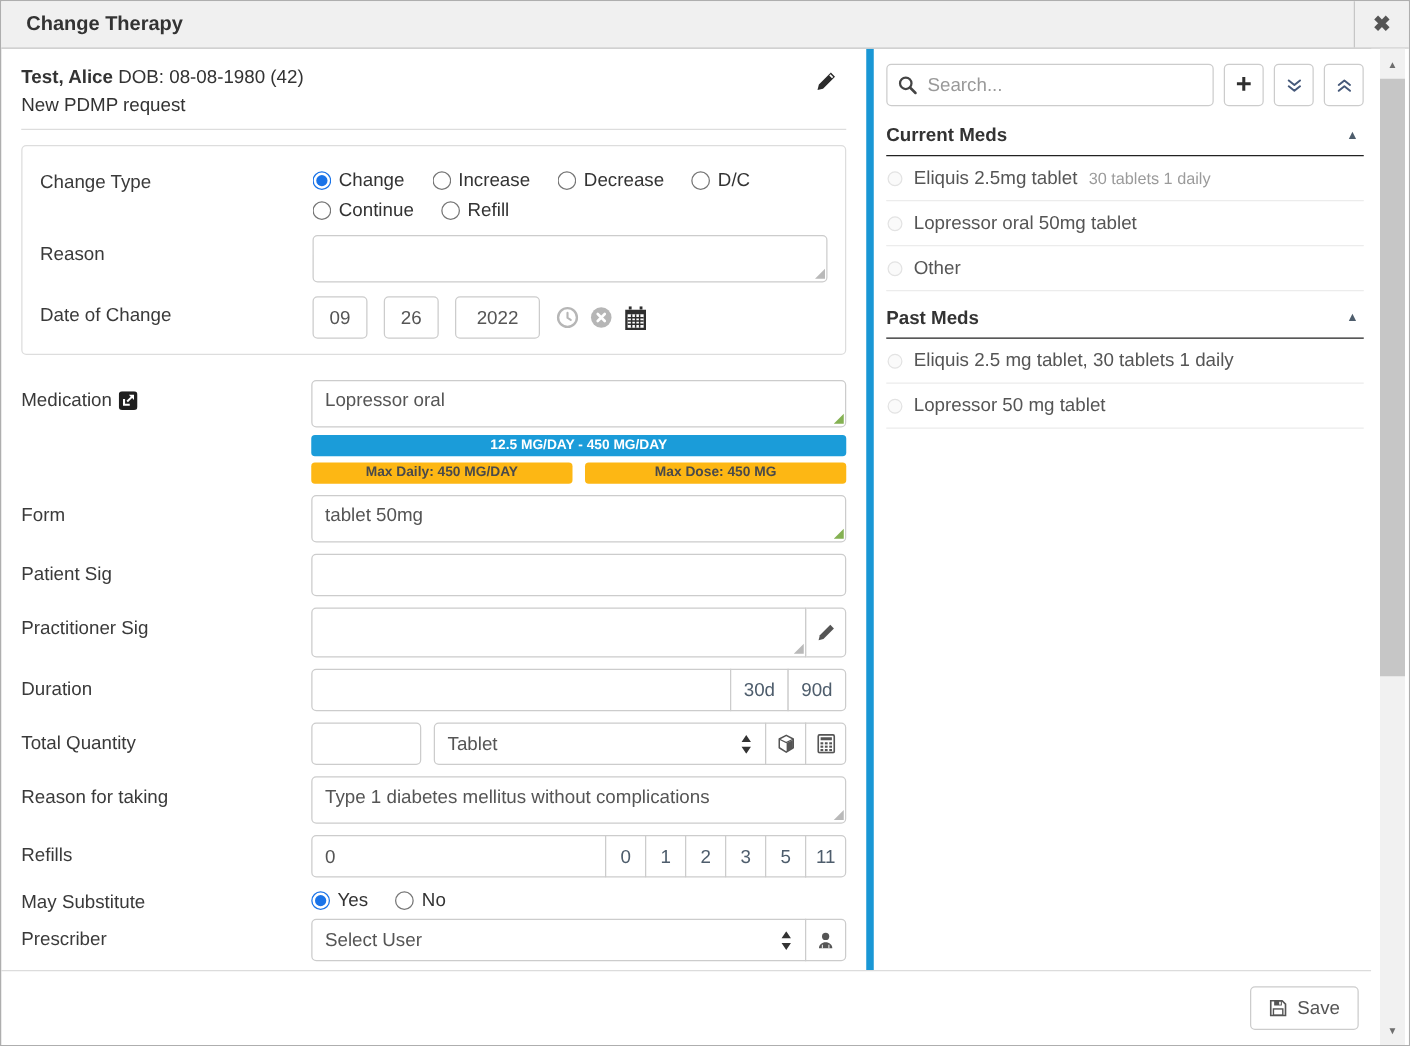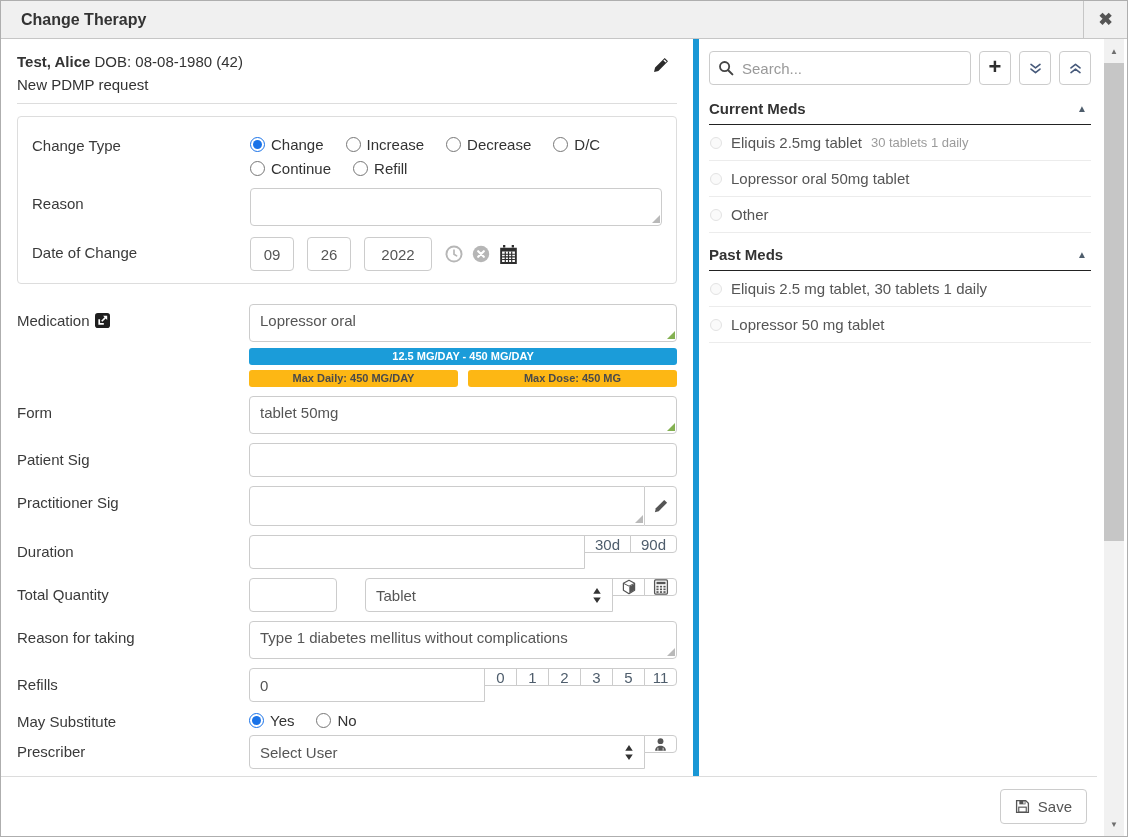--- a/index.html
+++ b/index.html
@@ -58,27 +58,27 @@
   .badge-yellow { flex:1; background:#fdb714; color:#4a4a4a; font-size:11px; font-weight:bold; text-align:center; border-radius:3px; padding:3px 0; line-height:11px; }
 
   .grp { display:flex; width:100%; }
   .grp > * { border:1px solid #ccc; background:#fff; border-radius:0; }
   .grp > * + * { margin-left:-1px; }
   .grp > :first-child { border-radius:4px 0 0 4px; }
   .grp > :last-child { border-radius:0 4px 4px 0; }
   .grp .inp, .grp .ta-wrap { flex:1; min-width:0; }
   .grp .ta-wrap { border:none; }
   .grp .ta-wrap .ta { width:100%; border-radius:4px 0 0 4px; }
-  .addon { min-width:33px; height:18px; display:flex; align-items:center; justify-content:center; color:#4e5d6c; font-size:15px; padding:0 7px; cursor:pointer; background:#fff; }
+  .addon { min-width:33px; height:34px; display:flex; align-items:center; justify-content:center; color:#4e5d6c; font-size:15px; padding:0 7px; cursor:pointer; background:#fff; }
   .addon.tall { height:40px; }
 
   .fake-select { height:34px; display:flex; align-items:center; padding:0 10px; flex:1; min-width:0; cursor:pointer; }
   .fake-select .sel-txt { flex:1; color:#555; }
 
-  .qty-row { display:flex; gap:28px;border-radius:12px; }
+  .qty-row { display:flex; gap:10px;border-radius:12px; }
   .qty-inp { width:88px; flex:0 0 88px; }
 
   
   .bluebar { width:6px; flex:0 0 6px; background:#1997d5; }
   .rightpane { flex:1; min-width:0; padding:12px 6px 0 10px; overflow:hidden; }
   .search-row { display:flex; gap:8px; margin-bottom:12px; }
   .search-wrap { flex:1; position:relative; }
   .search-inp { width:100%; height:34px; border:1px solid #ccc; border-radius:4px; font-family:inherit; font-size:15px; color:#555; padding:0 10px 0 32px; outline:none; }
   .search-inp::placeholder { color:#999; }
   .search-ico { position:absolute; left:9px; top:9px; }

